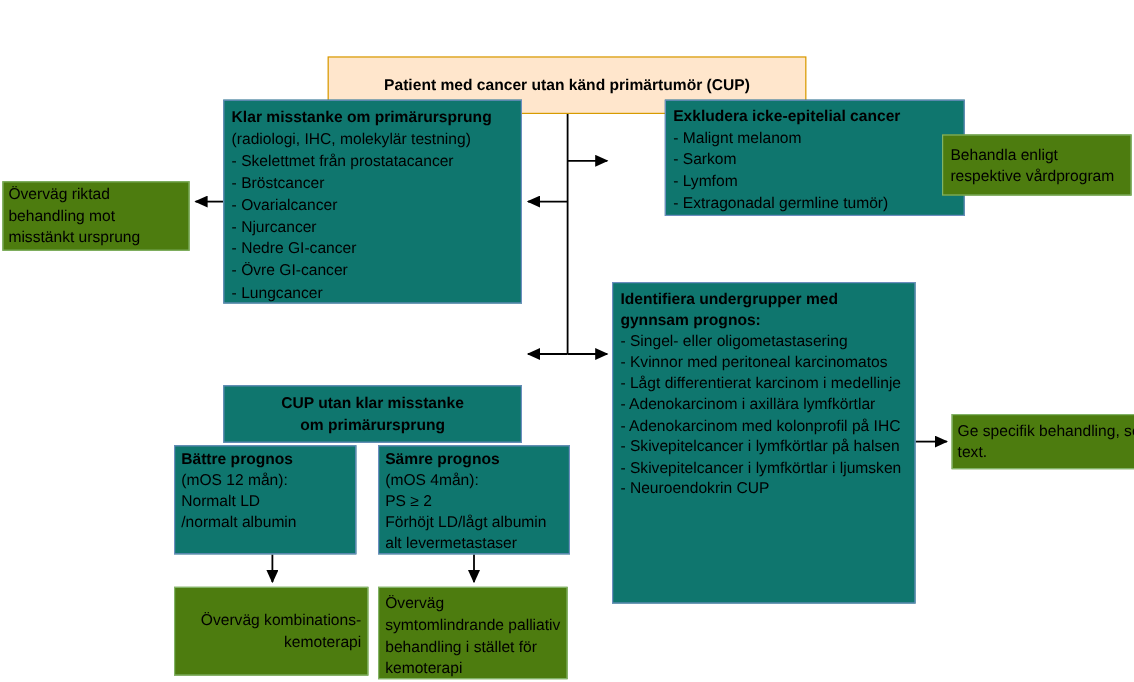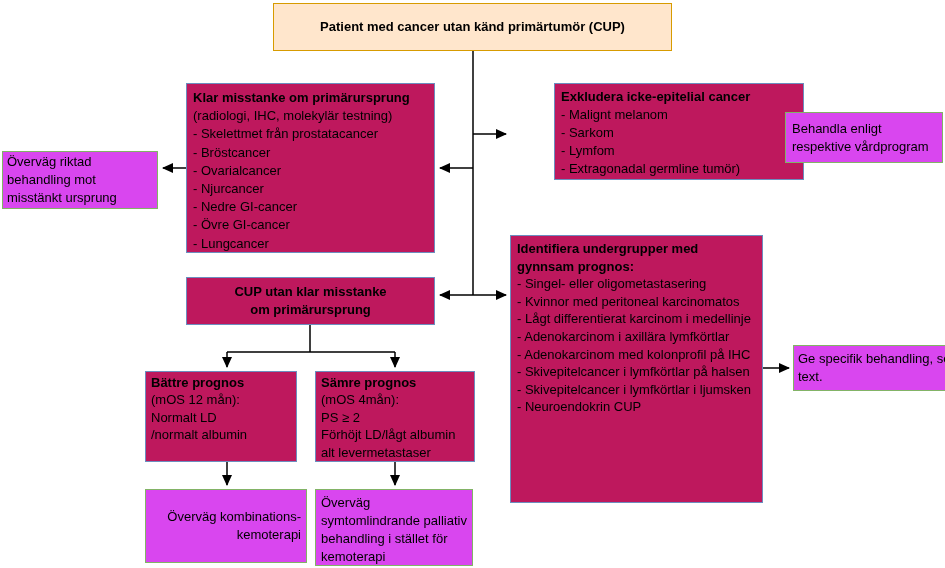--- a/index.html
+++ b/index.html
@@ -5,25 +5,25 @@
   html,body{margin:0;padding:0;}
   body{
     width:945px;height:568px;position:relative;overflow:hidden;
     background:#ffffff;color:#000;
     font-family:"Liberation Sans", sans-serif;font-size:13px;
   }
   .box{
     position:absolute;box-sizing:border-box;border:1.5px solid;
     padding:4px 6px;line-height:18px;
   }
-  .blue  {background:#be185d;border-color:#6c8ebf;}
-  .green {background:#d946ef;border-color:#82b366;}
+  .blue  {background:#0f766e;border-color:#6c8ebf;}
+  .green {background:#4d7c0f;border-color:#82b366;}
   .orange{background:#ffe6cc;border-color:#d79b00;}
   .bold{font-weight:bold;}
-  .center{display:flex;flex-direction:column;align-items:center;justify-content:center;text-align:right;}
+  .center{display:flex;flex-direction:column;align-items:center;justify-content:center;text-align:right;margin-top:44px;}
   .vcenter{display:flex;flex-direction:column;justify-content:center;}
   .bullet{padding-left:9px;text-indent:-9px;}
 
   #n-patient    {left:273px;top:3px;  width:399px;height:48px;}
   #n-klar       {left:186px;top:83px; width:249px;height:170px;line-height:18.2px;padding-top:5px;}
   #n-exkludera  {left:510px;top:83px; width:250px;height:97px;padding-top:4px;margin-left:44px;}
   #n-behandla   {left:785px;top:112px;width:158px;height:51px;}
   #n-overvag    {left:2px;  top:138px;width:156px;height:58px;padding:2px 4px;margin-top:13px;}
   #n-cup        {left:186px;top:277px;width:249px;height:48px;}
   #n-identifiera{left:510px;top:235px;width:253px;height:268px;line-height:17.6px;}

